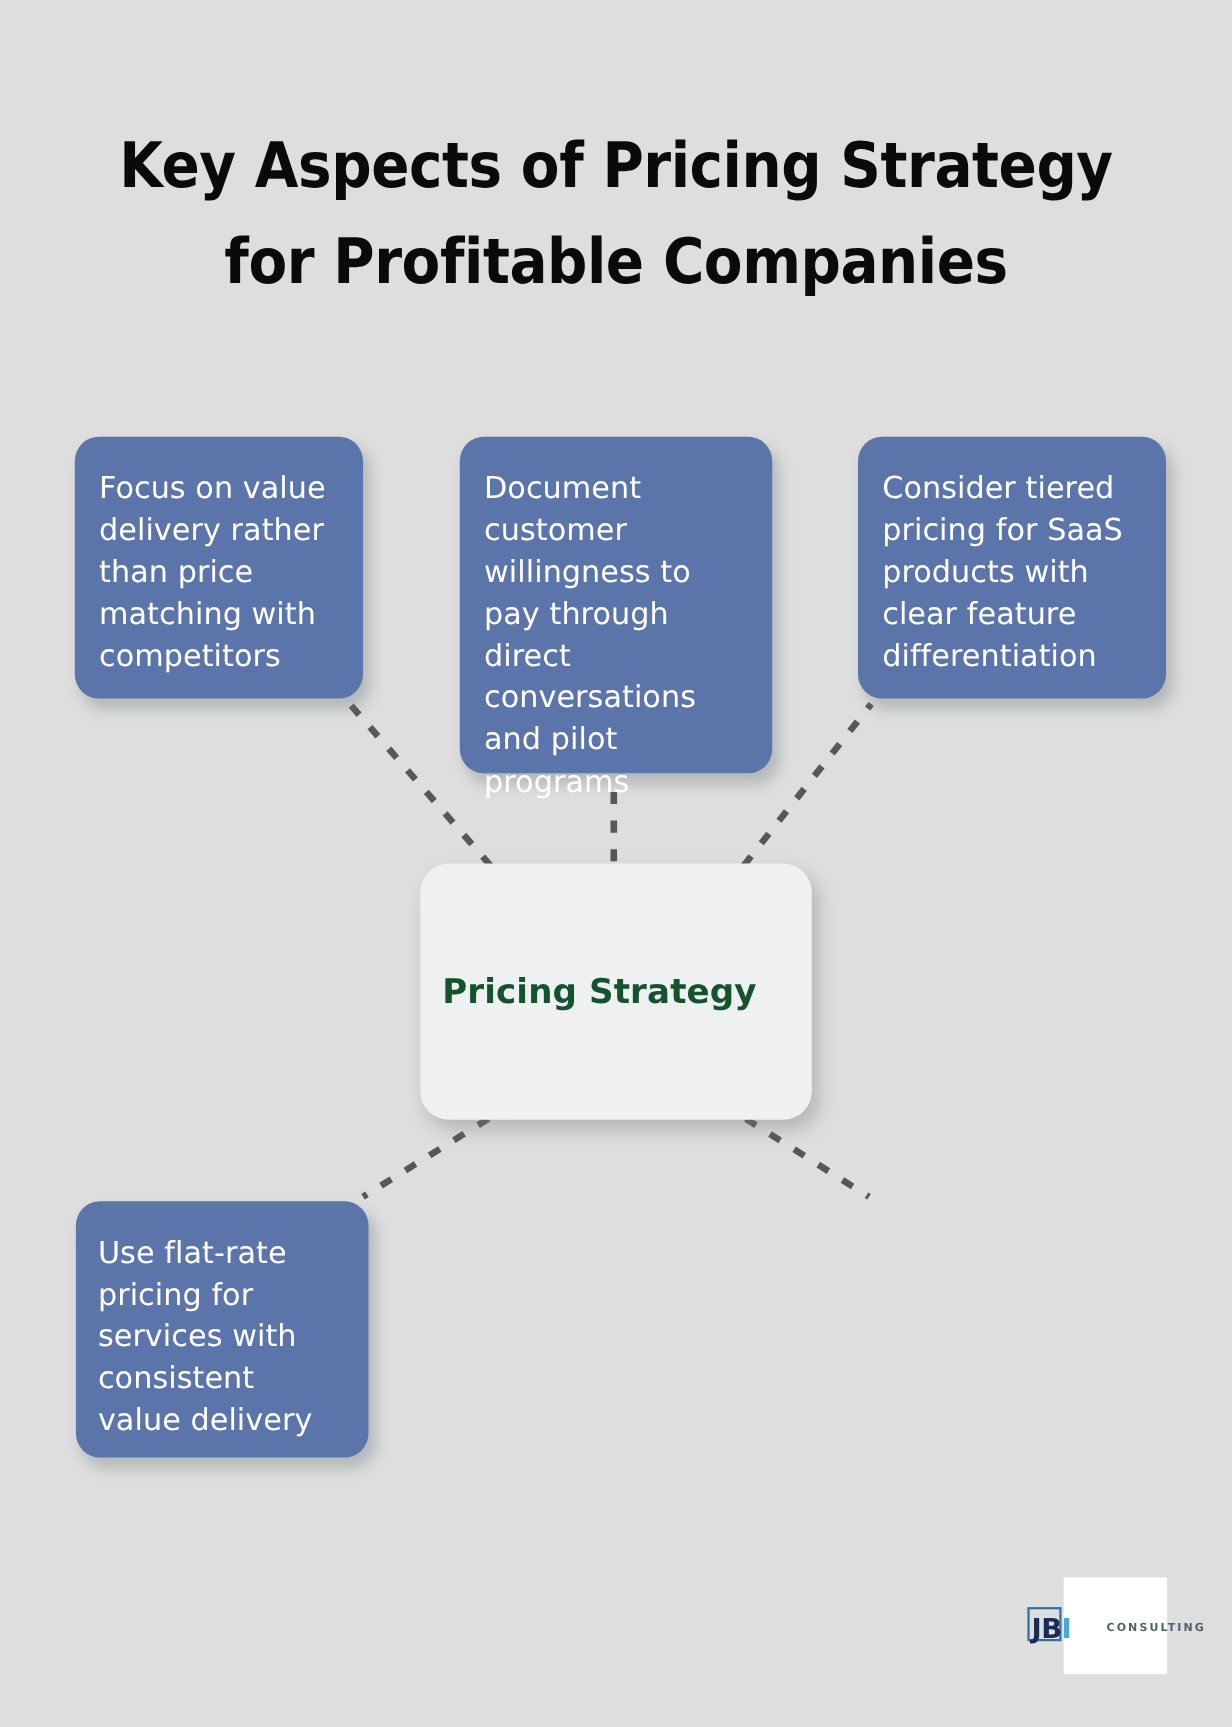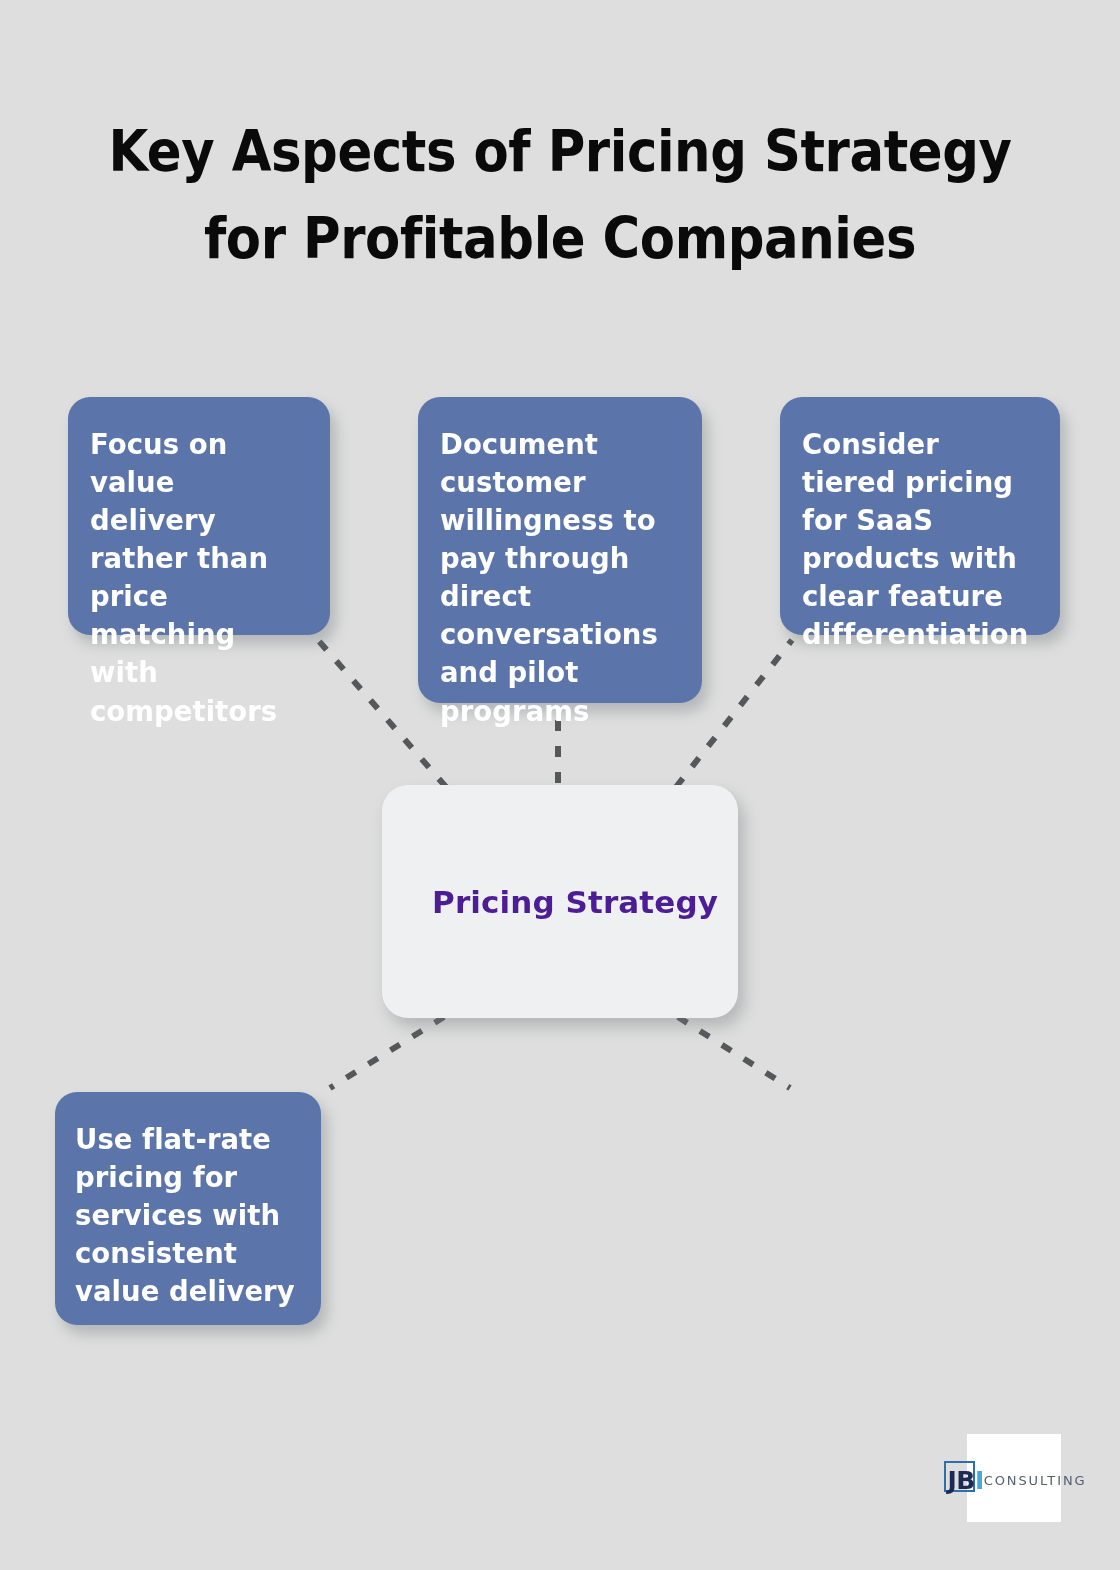--- a/index.html
+++ b/index.html
@@ -59,47 +59,47 @@
   .leaf {
     background: #5b74a9;
     color: #ffffff;
     padding: 28px 24px 24px 22px;
     box-shadow: 6px 9px 13px rgba(120,125,130,0.40);
   }
 
   .leaf .node-text {
     font-size: 27.5px;
     line-height: 1.385;
-    font-weight: 700;
+    font-weight: 400;
     letter-spacing: 0.05px;
   }
 
   .center {
     background: #eff0f2;
-    color: #4c1d95;
+    color: #14532d;
     border-radius: 26px;
     align-items: center;
-    justify-content: flex-end;
+    justify-content: flex-start;
     padding: 10px 20px;
     box-shadow: 6px 9px 15px rgba(120,125,130,0.40);
   }
 
   .center .node-text {
     font-size: 31px;
     font-weight: bold;
     letter-spacing: 0.1px;
     text-align: center;
   }
 
   
   #node-topleft    { left: 68px;  top: 397px;  width: 262px; height: 238px; }
   #node-topcenter  { left: 418px; top: 397px;  width: 284px; height: 306px; }
   #node-topright   { left: 780px; top: 397px;  width: 280px; height: 238px; }
   #node-center     { left: 382px; top: 785px;  width: 356px; height: 233px; }
-  #node-bottomleft { left: 55px;  top: 1092px; width: 266px; height: 233px; padding-left: 20px; }
+  #node-bottomleft { left: 69px;  top: 1092px; width: 266px; height: 233px; padding-left: 20px; }
   #node-bottomright{ left: 780px; top: 1092px; width: 280px; height: 233px; }
 
   
   #logo {
     position: absolute;
     left: 967px;
     top: 1434px;
     width: 94px;
     height: 88px;
     background: #ffffff;
@@ -131,25 +131,26 @@
     font-weight: bold;
     letter-spacing: -0.5px;
     line-height: 1;
     margin-left: 6px;
     margin-top: 4px;
   }
   .logo-letters .j { color: #1c2b55; }
   .logo-letters .b { color: #1c2b55; }
   .logo-letters .i { color: #4aa8d8; }
   .logo-sub {
-    font-size: 13px;
+    font-size: 10px;
     letter-spacing: 1.9px;
     color: #55606e;
-    font-weight: normal;
+    font-weight: bold;
     margin-top: 4px;
+    padding-left: 32px;
   }
 </style>
 </head>
 <body>
 
 <div id="canvas">
 
   <div class="title">Key Aspects of Pricing Strategy
 for Profitable Companies</div>
 

